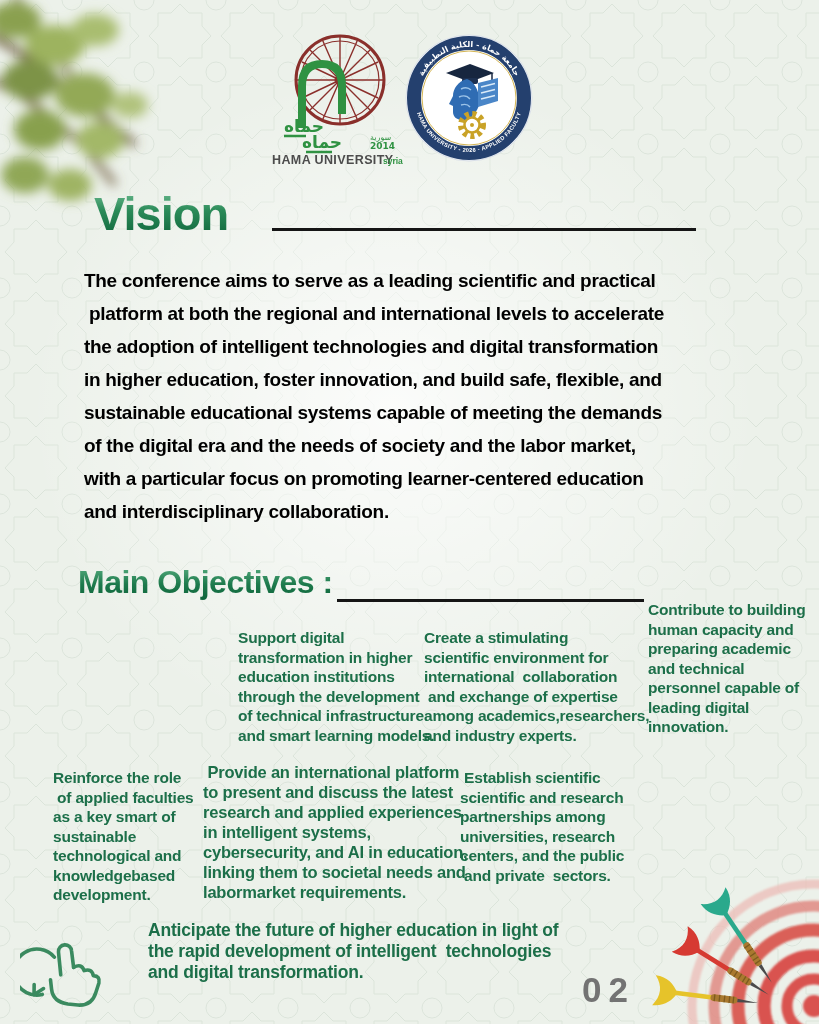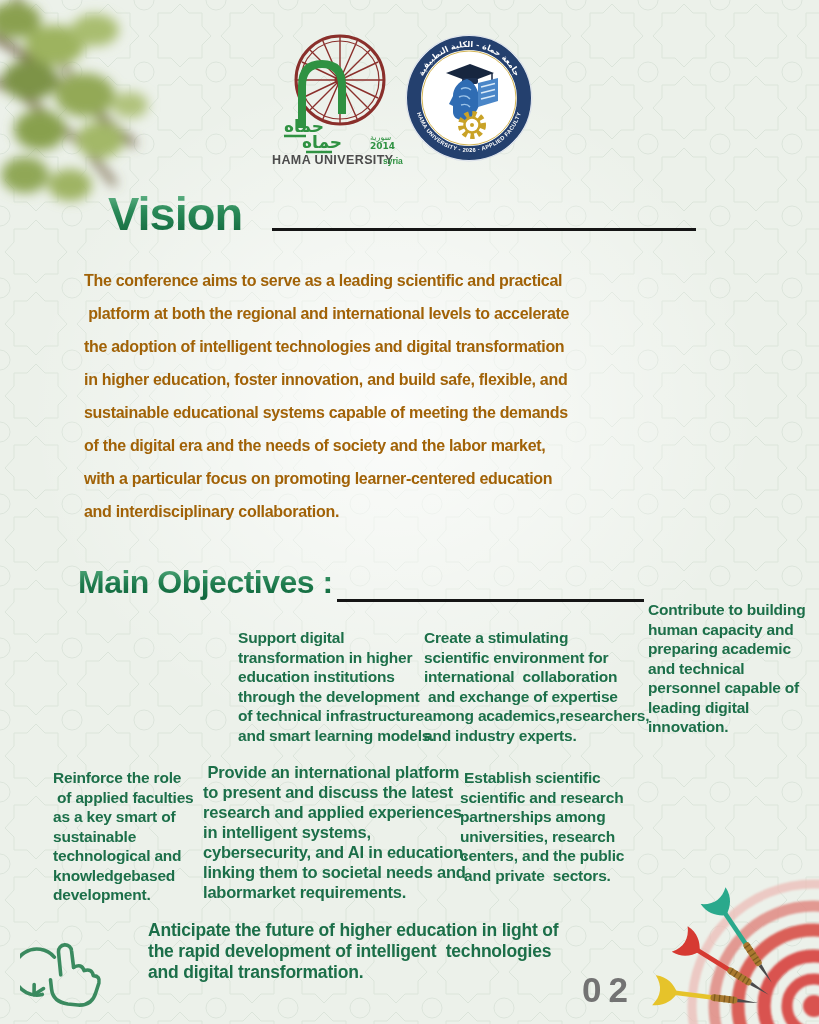--- a/index.html
+++ b/index.html
@@ -9,29 +9,29 @@
           background:#ecf1ea; }
   .bg-pattern { position:absolute; inset:0; opacity:.5; }
   .glow { position:absolute; inset:0;
           background:radial-gradient(ellipse 62% 46% at 48% 40%, rgba(255,255,255,.8), rgba(255,255,255,0) 72%); }
 
   .tree { position:absolute; left:0; top:0; }
 
   .logo-left { position:absolute; left:266px; top:28px; width:138px; height:142px; }
   .logo-right { position:absolute; left:404px; top:33px; width:130px; height:130px; }
 
-  .vision-title { position:absolute; left:108px; top:186px;
+  .vision-title { position:absolute; left:94px; top:186px;
     font-size:47px; font-weight:700; letter-spacing:-1px;
     background:linear-gradient(180deg,#79c49a 0%,#2a8a58 45%,#0d6239 100%);
     -webkit-background-clip:text; background-clip:text; color:transparent; }
   .vision-line { position:absolute; left:272px; top:228px; width:424px; height:3px; background:#151515; }
 
   .vision-paragraph { position:absolute; left:84px; top:264px; width:650px;
-    font-size:16px; font-weight:700; line-height:33px; letter-spacing:-0.3px;
-    color:#a16207; white-space:pre; }
+    font-size:19px; font-weight:700; line-height:33px; letter-spacing:-0.3px;
+    color:#000000; white-space:pre; }
 
   .objectives-title { position:absolute; left:78px; top:564px;
     font-size:32px; font-weight:700; letter-spacing:-0.5px;
     background:linear-gradient(180deg,#5cb184 0%,#1d7a4c 55%,#0d6239 100%);
     -webkit-background-clip:text; background-clip:text; color:transparent;text-align:center; }
   .objectives-line { position:absolute; left:337px; top:599px; width:307px; height:3px; background:#151515; }
 
   .objective { position:absolute; color:#1c6f49; font-weight:700;
     font-size:15.5px; line-height:19.5px; letter-spacing:-0.2px; white-space:pre; }
   .obj-1 { left:46px;  top:628px; width:196px; }

